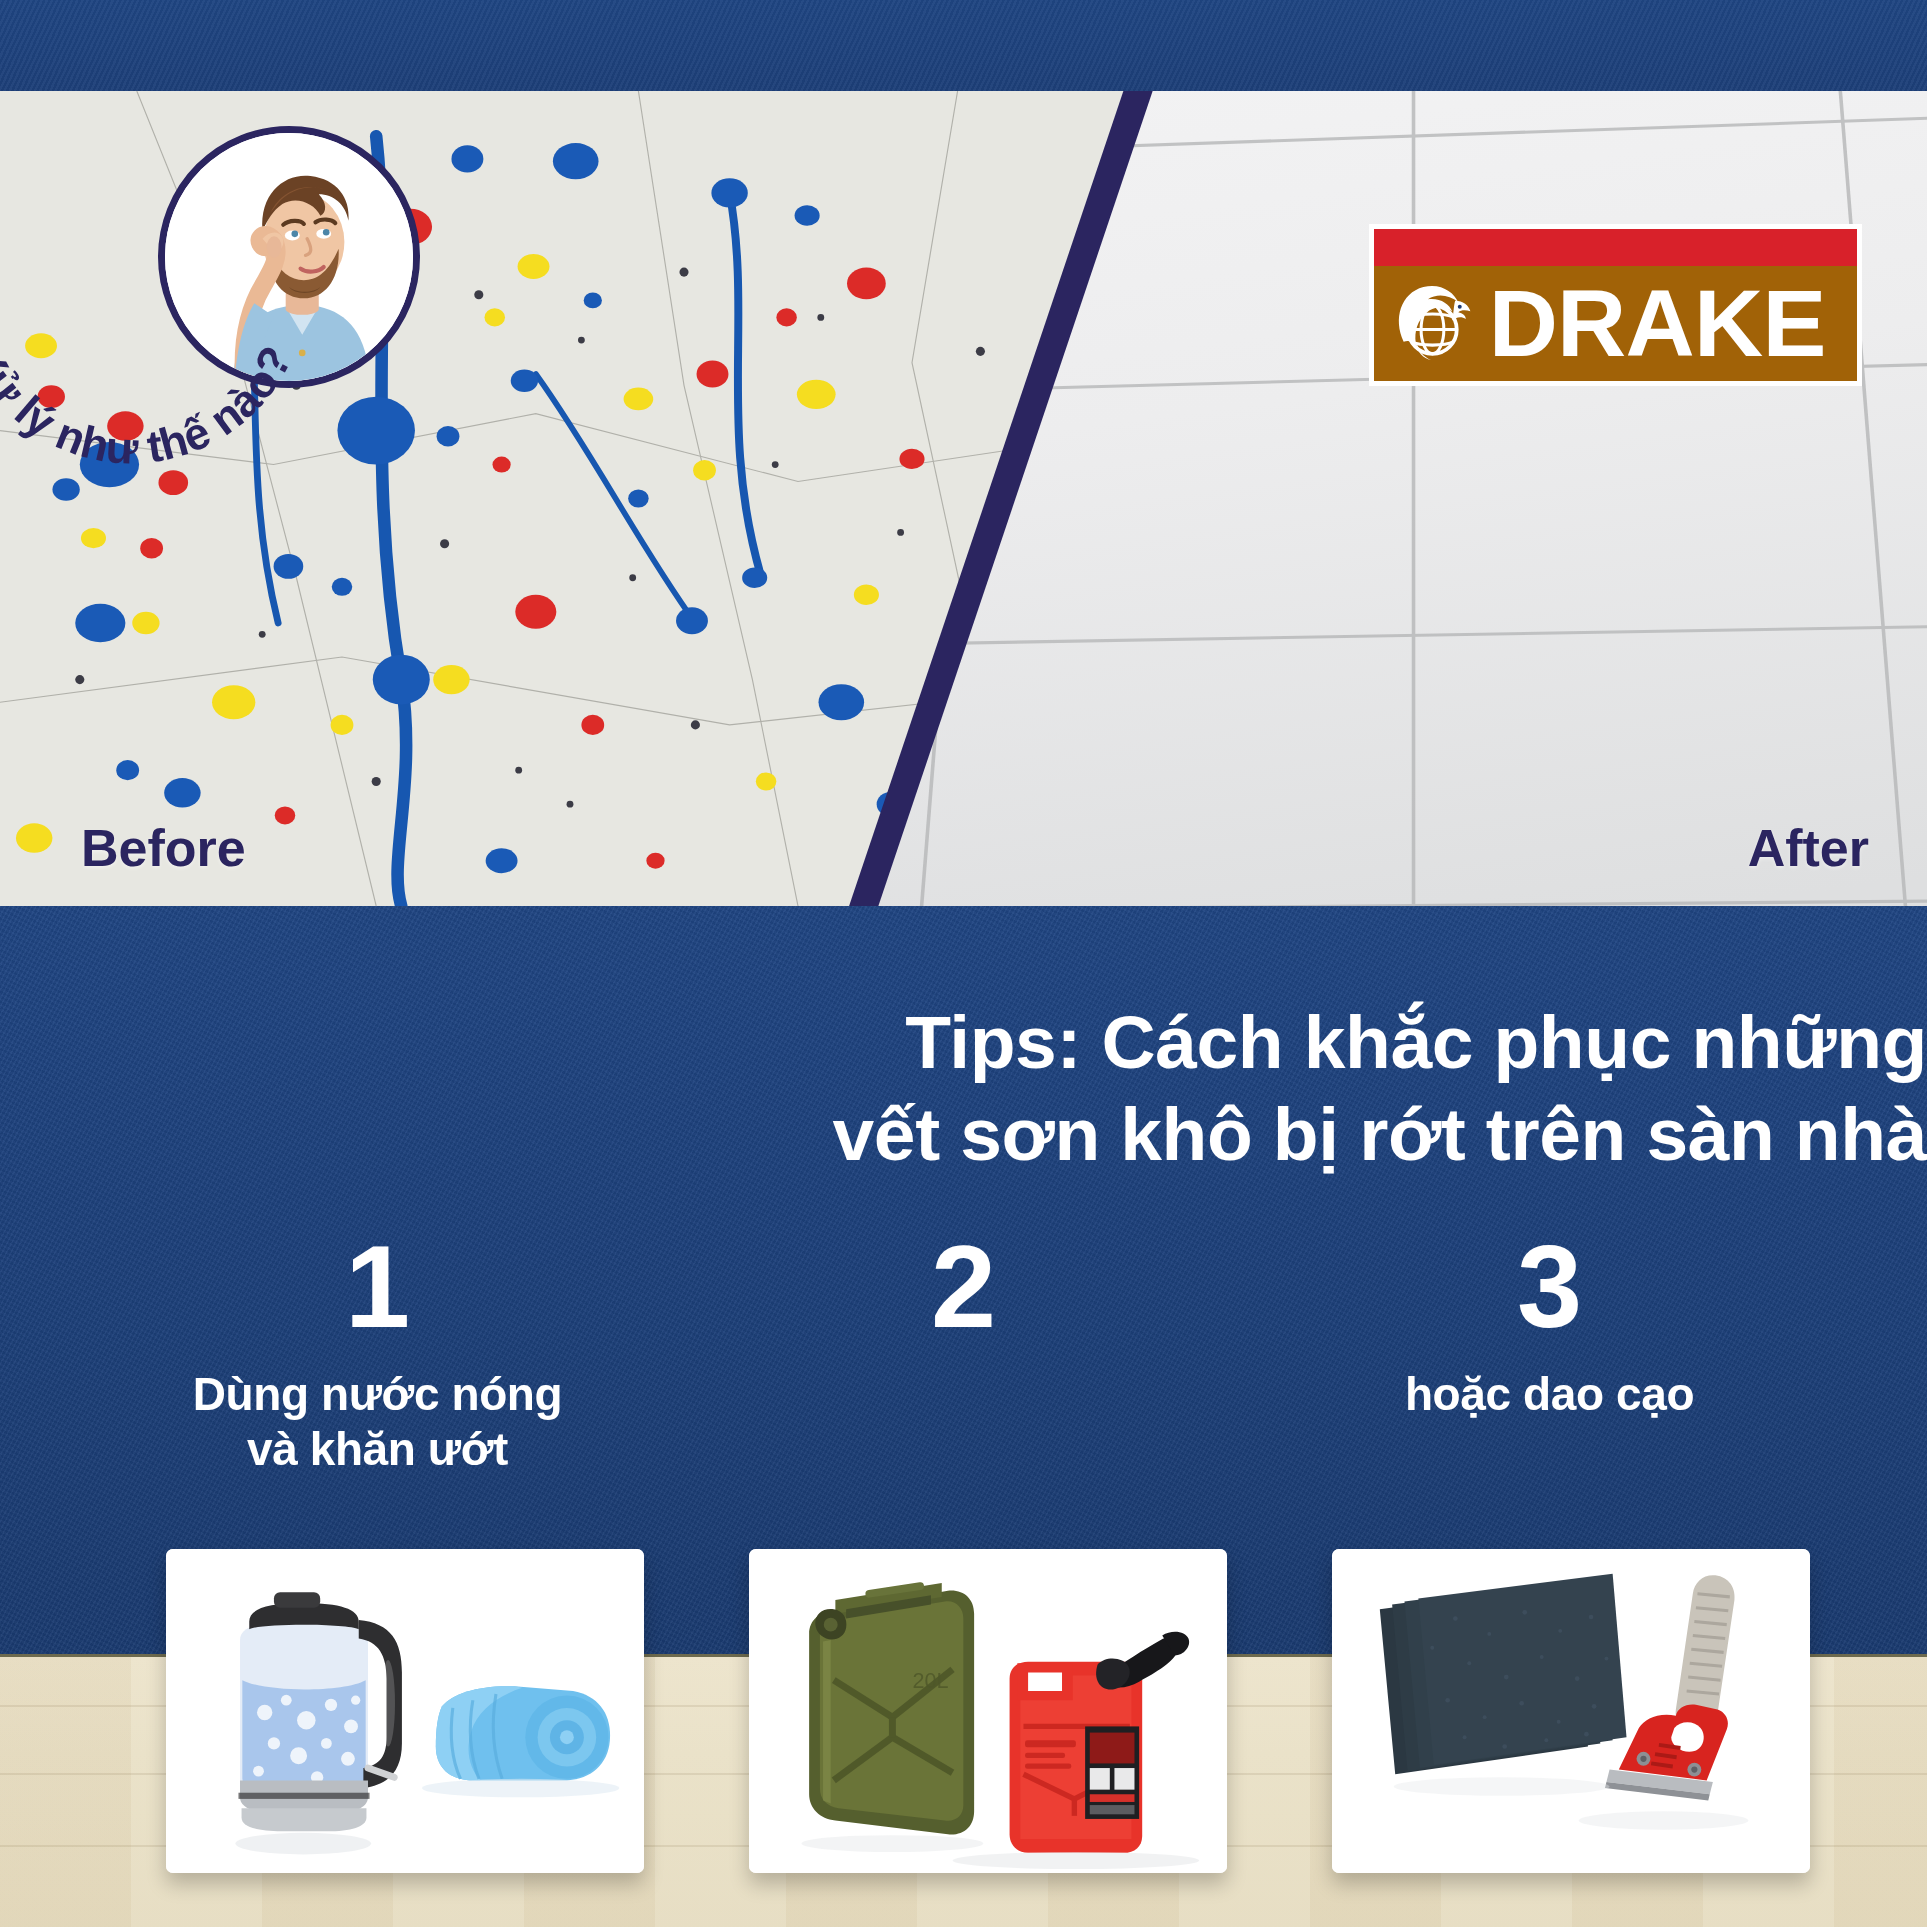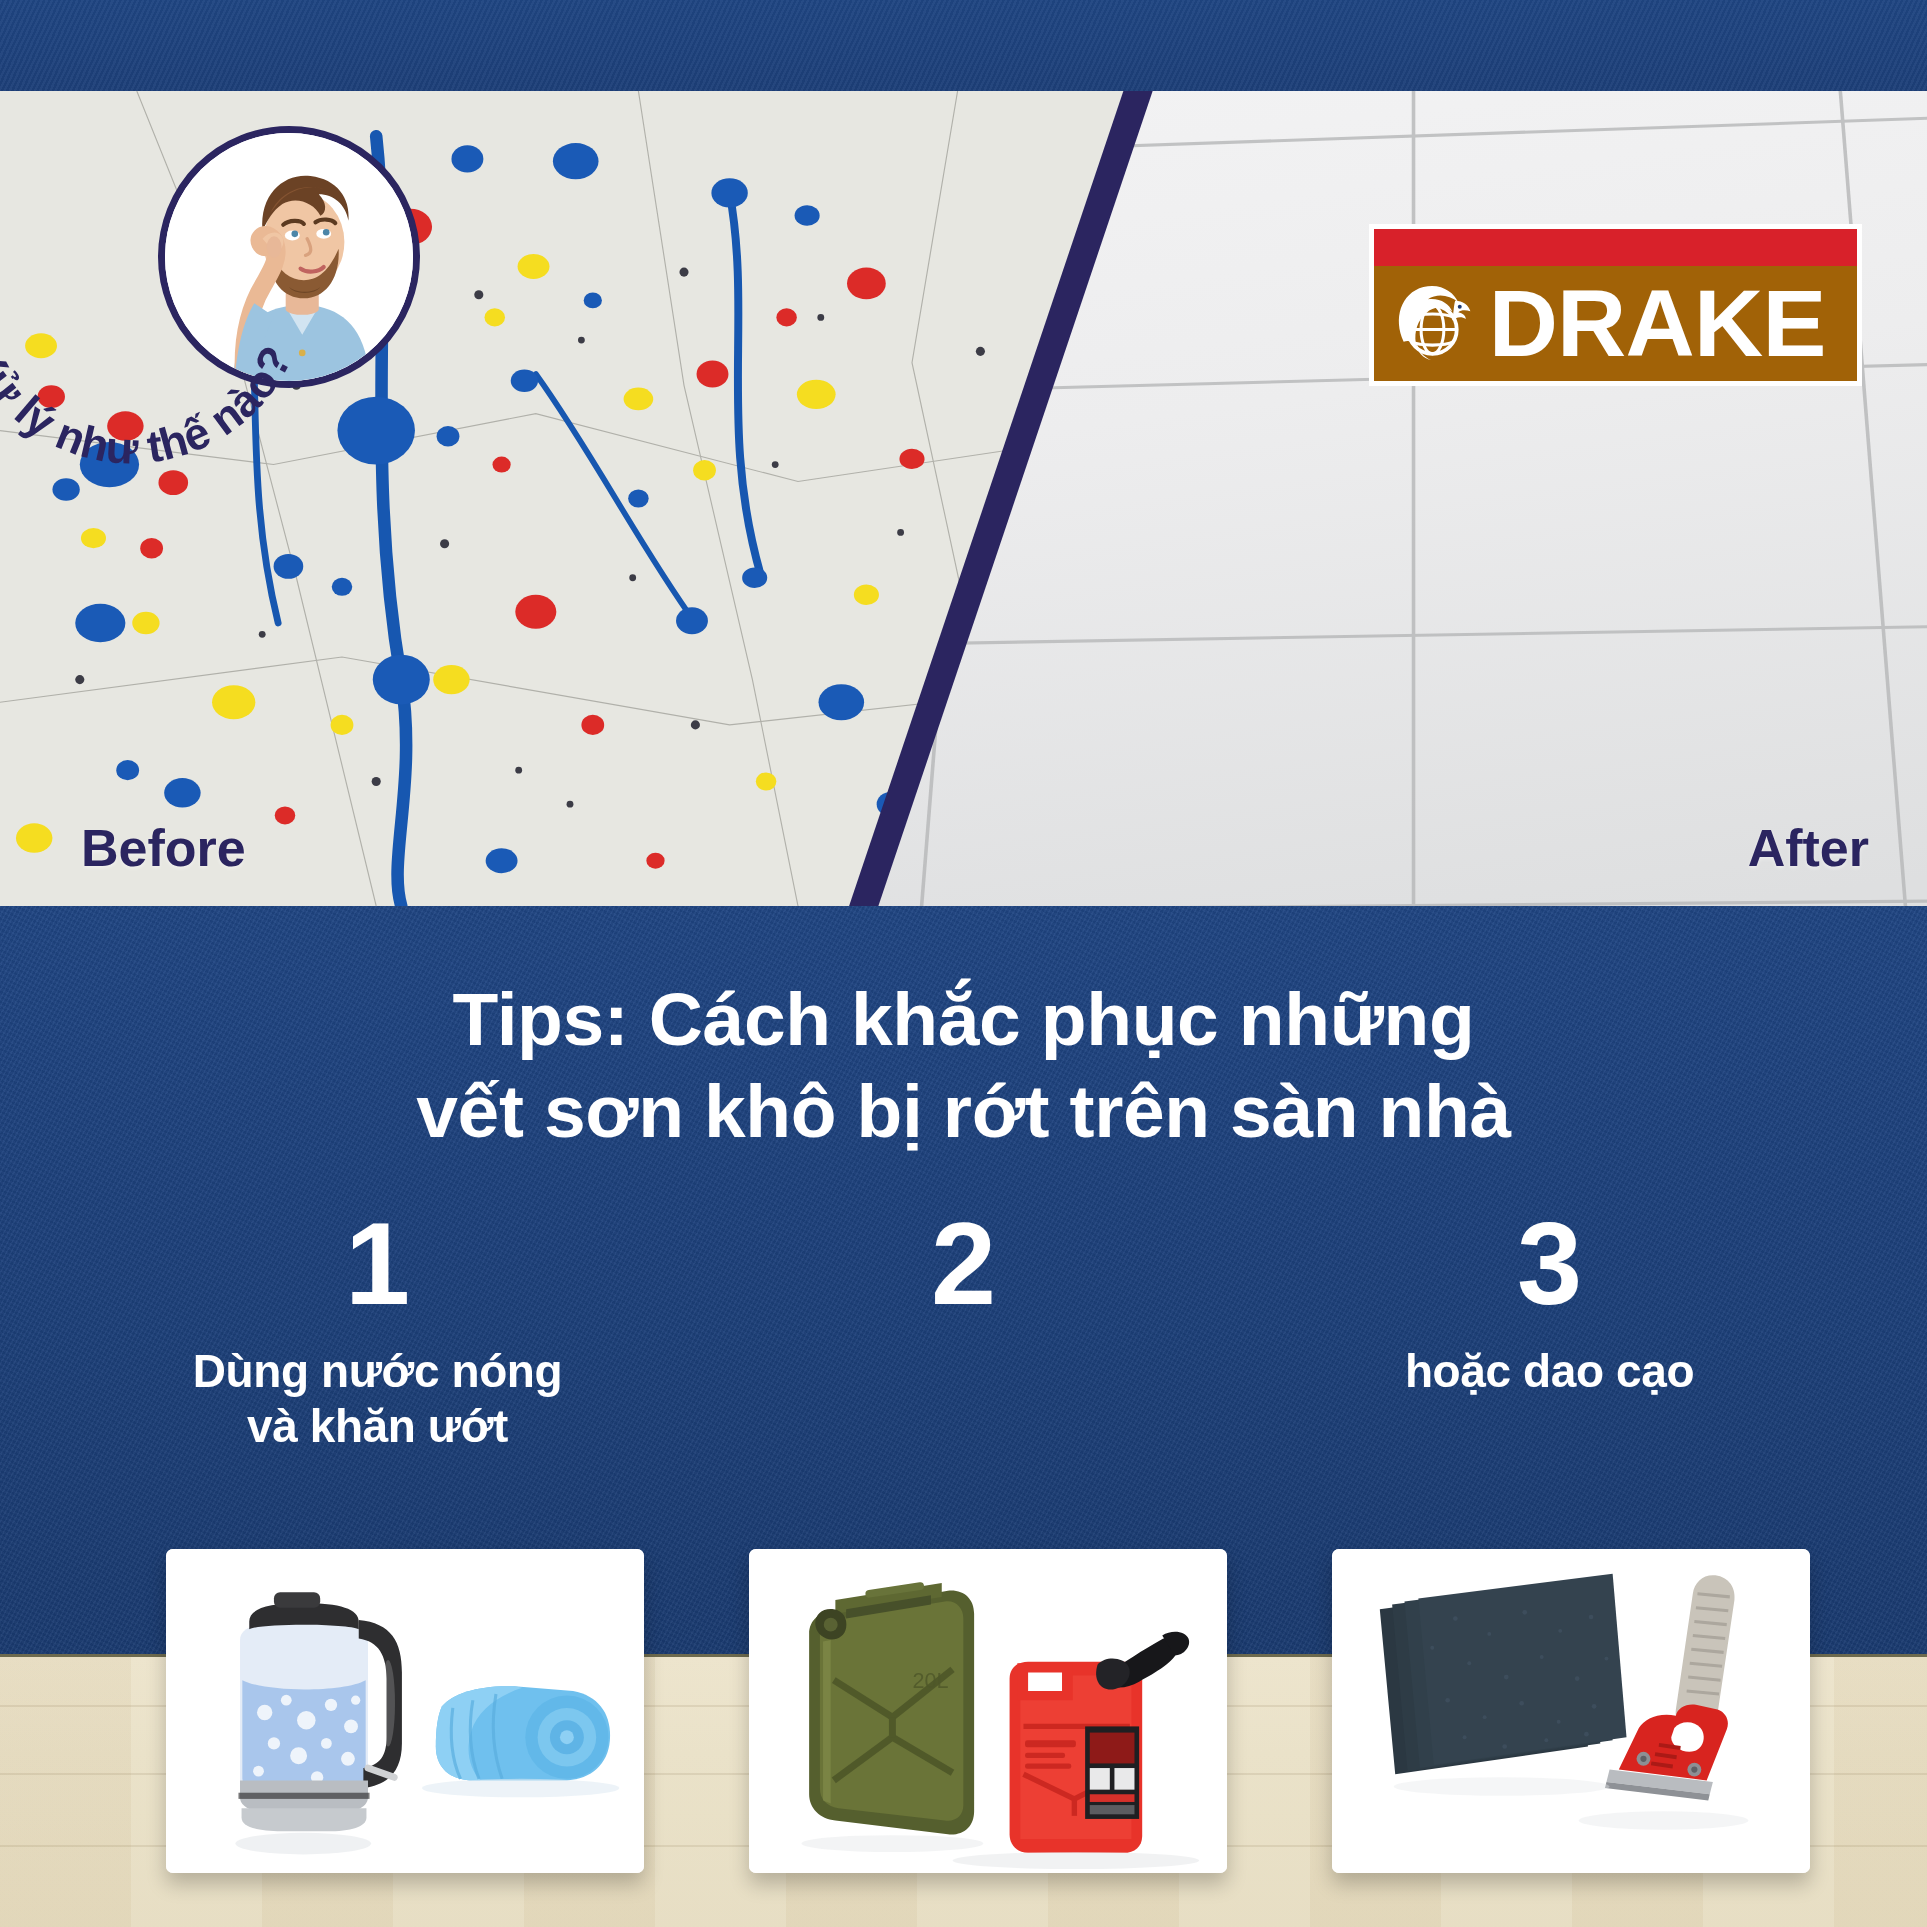--- a/index.html
+++ b/index.html
@@ -90,22 +90,22 @@
   
   .tips{
     position:absolute;left:0;top:906px;width:1927px;height:751px;
     background:
       repeating-linear-gradient(118deg, rgba(255,255,255,.030) 0 1.5px, rgba(0,0,0,.038) 1.5px 3.9px),
       repeating-linear-gradient(28deg, rgba(255,255,255,.022) 0 2.3px, rgba(0,0,0,.022) 2.3px 4.6px),
       linear-gradient(180deg,#1f4582 0%,#1c3f79 55%,#1a3a70 100%);
     overflow:hidden;
   }
   .title{
-    text-align:center;color:#ffffff;font-weight:bold;
-    font-size:75px;line-height:1.22;padding-top:68px;letter-spacing:-0.4px;
+    text-align:right;color:#ffffff;font-weight:bold;
+    font-size:75px;line-height:1.22;padding-top:91px;letter-spacing:-0.4px;
   }
   .title .ln{display:block;}
 
   .steps{
     display:flex;justify-content:center;align-items:flex-start;
     margin-top:48px;
   }
   .step{width:586px;text-align:center;color:#fff;}
   .step .num{
     font-size:117px;font-weight:bold;line-height:1;margin-bottom:21.6px;

